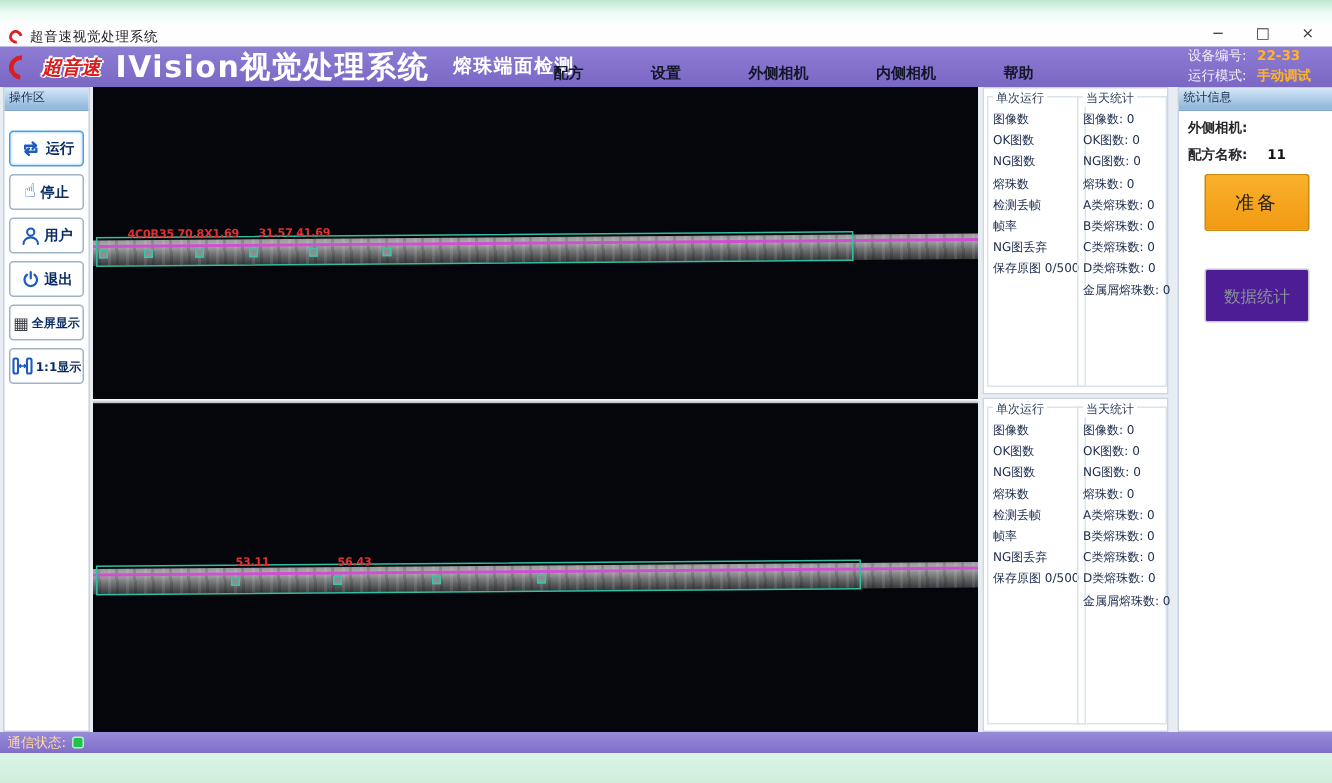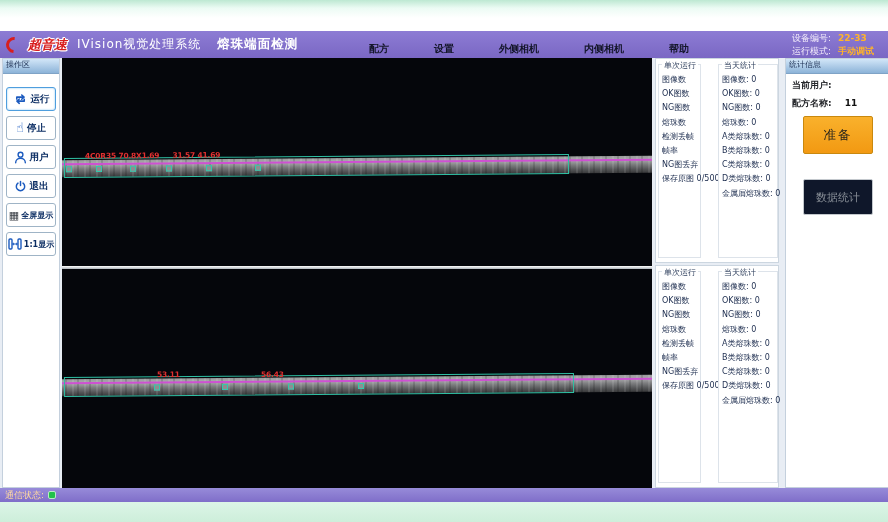--- a/index.html
+++ b/index.html
@@ -21,21 +21,21 @@
   .win-controls span { cursor:pointer; line-height:14px; }
 
   
   .header { position:absolute; left:0; top:31px; width:888px; height:27px;
     background:linear-gradient(180deg,#8d7cd4 0%,#7a67c4 100%); }
   .header-left { position:absolute; left:6px; top:0; height:27px; display:flex; align-items:center; }
   .logo-swoosh { width:16px; height:16px; border:3px solid #d81e1e; border-right-color:transparent;
     border-bottom-color:transparent; border-radius:50%; transform:rotate(-40deg); }
   .logo-text { font-size:13px; font-weight:bold; font-style:italic; color:#d81e1e; margin-left:6px;
     text-shadow:1px 0 #fff,-1px 0 #fff,0 1px #fff,0 -1px #fff,1px 1px #fff,-1px -1px #fff; }
-  .app-name { font-size:12px; font-weight:normal; color:#ffffff; margin-left:10px; letter-spacing:1px; }
+  .app-name { font-size:20px; font-weight:bold; color:#ffffff; margin-left:10px; letter-spacing:1px; }
   .subtitle { font-size:12.5px; font-weight:bold; color:#ffffff; margin-left:16px; letter-spacing:1px; }
   .menus { position:absolute; left:341px; bottom:2px; display:flex; gap:17px;
     font-size:10px; font-weight:bold; color:#14162a; }
   .menus span { cursor:pointer; white-space:nowrap;padding-left:28px; }
   .header-info { position:absolute; right:14px; top:1px; font-size:9px; line-height:13px; text-align:left; }
   .header-info .lbl { color:#f2ebfa; }
   .header-info .val { color:#ffb428; font-weight:bold; margin-left:4px; }
 
   
   .main { position:absolute; left:0; top:58px; width:888px; height:430px; background:#e8edf4; }
@@ -73,37 +73,37 @@
   .seam .sq { position:absolute; top:6px; width:6px; height:6px; background:#8e8e90; border:1px solid #35c7ab; }
   .roi-rect { position:absolute; border:1px solid #2fbfa3; transform:rotate(-0.45deg); }
   .anno { position:absolute; color:#e23030; font-size:7.5px; font-weight:bold; white-space:nowrap;
     transform:rotate(-0.45deg); letter-spacing:-.2px; }
 
   
   .stats-panel { position:absolute; left:655px; width:124px; background:#fff; border:1px solid #ccd6e0; }
   #stats-top { top:0; height:205px; }
   #stats-bottom { top:207px; height:223px; }
   .stat-col { position:absolute; top:5px; bottom:4px; border:1px solid #dde3ea; }
-  .stat-col.c1 { left:2px; width:43px; }
+  .stat-col.c1 { left:2px; width:66px; }
   .stat-col.c2 { left:62px; width:60px; }
   .col-legend { position:absolute; top:-5px; left:3px; background:#fff; font-size:8px; color:#30405e;
     padding:0 2px; white-space:nowrap; }
   .stat-rows { padding:8px 0 0 3px; }
   .stat-row { font-size:8px; color:#1c2c4e; line-height:14.2px; white-space:nowrap; }
 
   
   .info-panel { position:absolute; left:785px; top:0; width:105px; height:430px; background:#fff;
     border:1px solid #c4d0dd; }
   .info-row { font-size:9px; font-weight:bold; color:#26282c; padding:5px 0 0 6px; white-space:nowrap; }
   .info-row .rv { margin-left:10px; color:#111; }
   .prepare-btn { position:absolute; left:17px; top:57px; width:70px; height:38px;
     background:linear-gradient(180deg,#f9b12c,#f29912); border:1px solid #c9880e; border-radius:2px;
     font-size:12.5px; color:#26231c; display:flex; align-items:center; justify-content:center;
     letter-spacing:2px; cursor:pointer; }
-  .data-btn { position:absolute; left:17px; top:120px; width:70px; height:36px; background:#0f172a;
+  .data-btn { position:absolute; left:17px; top:120px; width:70px; height:36px; background:#4c1d95;
     border:1px solid #c3c8cd; border-radius:2px; font-size:11px; color:#8a9098;
     display:flex; align-items:center; justify-content:center; cursor:pointer; }
 
   
   .statusbar { position:absolute; left:0; top:488px; width:888px; height:14px;
     background:linear-gradient(180deg,#978bd9 0%,#7f6ec9 100%);
     display:flex; align-items:center; font-size:9px; }
   .statusbar .lbl { color:#ffd9a0; }
   .statusbar .val { color:#ffbf4e; font-weight:bold; }
   .comm { display:flex; align-items:center; gap:4px; padding-left:5px; }
@@ -114,20 +114,29 @@
   .bottom-space { position:absolute; left:0; top:502px; width:888px; height:20px;
     background:linear-gradient(180deg,#dcf5e7 0%,#cdeeda 100%); }
 </style>
 </head>
 <body>
 
 <div id="root">
 
   <div class="top-space"></div>
 
+  <div class="titlebar">
+    <span class="app-icon"></span>
+    <span class="title-text">超音速视觉处理系统</span>
+    <div class="win-controls">
+      <span>−</span>
+      <span>□</span>
+      <span>×</span>
+    </div>
+  </div>
 
   <div class="header">
     <div class="header-left">
       <span class="logo-swoosh"></span>
       <span class="logo-text">超音速</span>
       <span class="app-name">IVision视觉处理系统</span>
       <span class="subtitle">熔珠端面检测</span>
     </div>
     <div class="menus">
       <span>配方</span>
@@ -222,21 +231,21 @@
       <div class="vp" id="vp-bottom">
         <div class="seam" style="top:108px;">
           <div class="seam-line"></div>
           <span class="sq" style="left:94px;"></span>
           <span class="sq" style="left:162px;"></span>
           <span class="sq" style="left:228px;"></span>
           <span class="sq" style="left:298px;"></span>
         </div>
         <div class="roi-rect" style="left:2px; top:106px; width:510px; height:20px;"></div>
         <span class="anno" style="left:95px; top:101px;">53.11</span>
-        <span class="anno" style="left:163px; top:101px;margin-left:36px;">56.43</span>
+        <span class="anno" style="left:163px; top:101px;">56.43</span>
       </div>
     </div>
 
     <div class="stats-panel" id="stats-top">
       <div class="stat-col c1">
         <span class="col-legend">单次运行</span>
         <div class="stat-rows">
           <div class="stat-row">图像数</div>
           <div class="stat-row">OK图数</div>
           <div class="stat-row">NG图数</div>
@@ -289,21 +298,21 @@
           <div class="stat-row">C类熔珠数: 0</div>
           <div class="stat-row">D类熔珠数: 0</div>
           <div class="stat-row">金属屑熔珠数: 0</div>
         </div>
       </div>
     </div>
 
     <div class="info-panel">
       <div class="panel-header">统计信息</div>
       <div class="info-row">
-        <span>当前用户:</span>
+        <span>外侧相机:</span>
       </div>
       <div class="info-row">
         <span>配方名称:</span>
         <span class="rv">11</span>
       </div>
       <div class="prepare-btn">准备</div>
       <div class="data-btn">数据统计</div>
     </div>
 
   </div>

